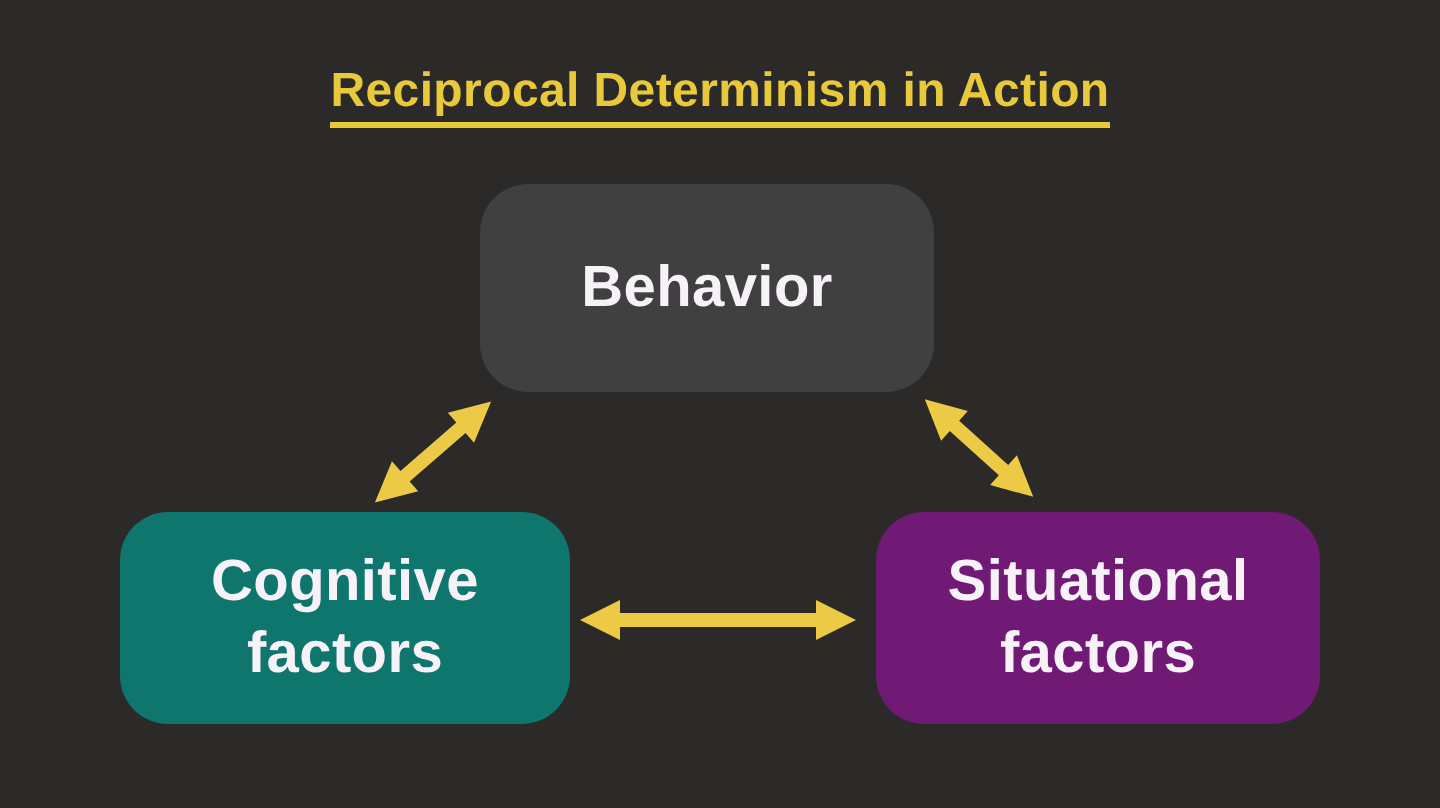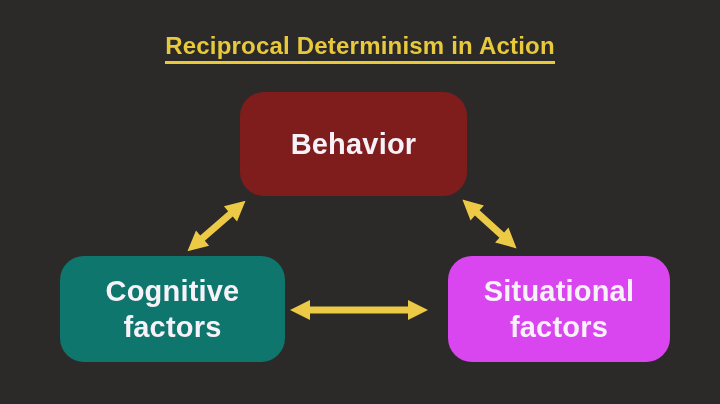--- a/index.html
+++ b/index.html
@@ -62,29 +62,29 @@
 </style>
 </head>
 <body>
 
 <div class="stage" style="background: rgb(43, 42, 41); text-decoration: underline;">
 
   <div class="title-wrap">
     <span class="title-text" style="color: rgb(233, 201, 60); border-bottom-color: rgb(233, 201, 60);">Reciprocal Determinism in Action</span>
   </div>
 
-  <div class="node node-behavior" style="background: #7f1d1d;">
+  <div class="node node-behavior" style="background: #404040;">
     <span class="node-label" style="color: rgb(247, 241, 248);">Behavior</span>
   </div>
 
   <div class="node node-cognitive" style="background: #0f766e;">
     <span class="node-label" style="color: rgb(247, 241, 248);">Cognitive factors</span>
   </div>
 
-  <div class="node node-situational" style="background: #d946ef; margin-left: 10px;">
+  <div class="node node-situational" style="background: #701a75;">
     <span class="node-label" style="color: rgb(247, 241, 248);">Situational factors</span>
   </div>
 
   <svg class="arrow arrow-left" viewBox="0 0 77 24" width="77" height="24">
     <polygon points="0,12 20,2 20,8.5 57,8.5 57,2 77,12 57,22 57,15.5 20,15.5 20,22" fill="#ecca45"></polygon>
   </svg>
 
   <svg class="arrow arrow-right" viewBox="0 0 73 24" width="73" height="24">
     <polygon points="0,12 20,2 20,8.5 53,8.5 53,2 73,12 53,22 53,15.5 20,15.5 20,22" fill="#ecca45"></polygon>
   </svg>

